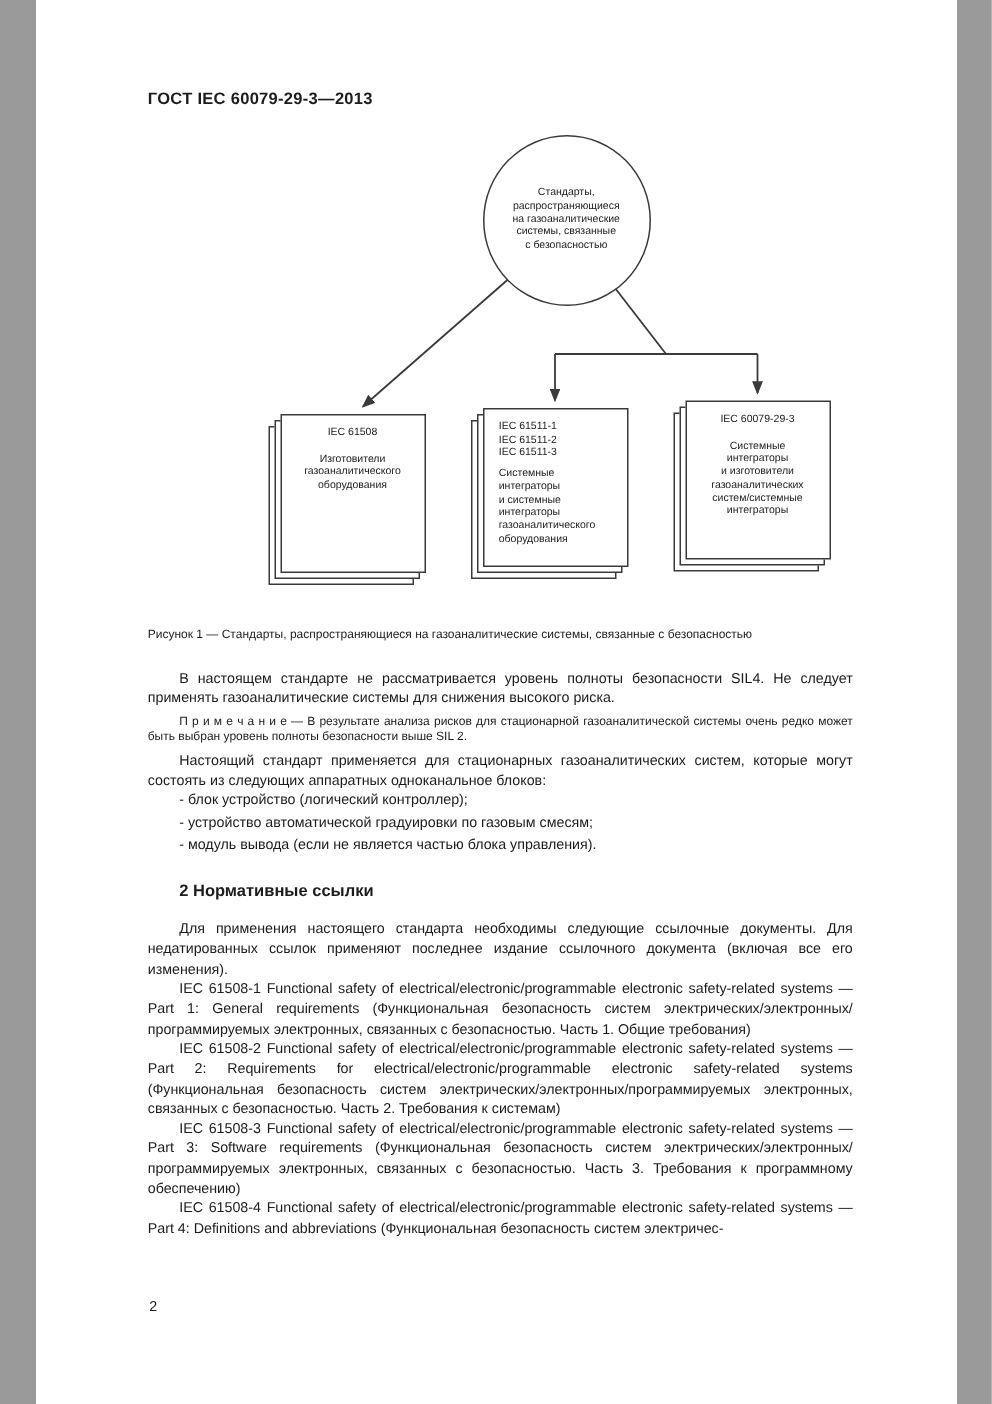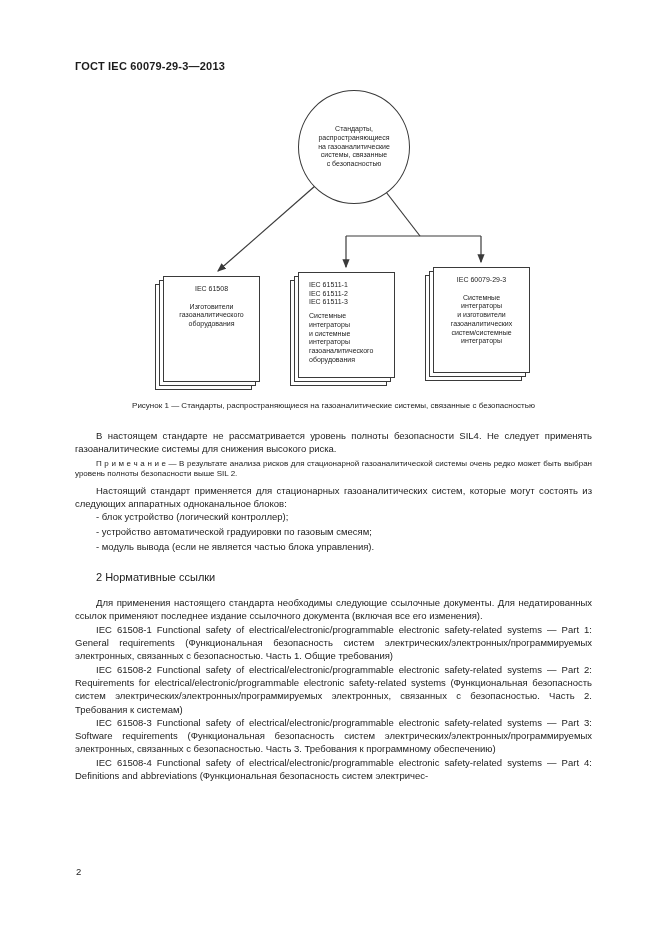--- a/index.html
+++ b/index.html
@@ -1,16 +1,16 @@
 <!DOCTYPE html>
 <html><head>
 <meta charset="utf-8">
 <style>
   html,body{margin:0;padding:0;background:#9a9a9a;}
-  .page{position:relative;width:661px;height:936px;background:#ffffff;margin:0 auto;
+  .page{position:relative;width:614px;height:936px;background:#ffffff;margin:0 auto;
         box-sizing:border-box;padding:60px 69px 0 75px;
         font-family:"Liberation Sans",sans-serif;color:#1c1c1c;}
   .header{font-size:11px;font-weight:bold;letter-spacing:.2px;}
   .figure{position:relative;height:306px;margin-top:14px;}
   .arrows{position:absolute;left:0;top:0;z-index:1;}
   .circle{position:absolute;left:223px;top:4px;width:110px;height:112px;border:1px solid #3a3a3a;
           border-radius:50%;display:flex;align-items:center;justify-content:center;
           text-align:center;background:#fff;z-index:2;}
   .circle-text{font-size:7px;line-height:8.8px;}
   .pre{white-space:pre-line;}
@@ -20,25 +20,25 @@
   .stackbox::before{left:-8px;top:8px;}
   .stackbox::after{left:-4px;top:4px;}
   .sheet{position:absolute;inset:0;background:#fff;border:1px solid #3a3a3a;box-sizing:border-box;
          z-index:2;padding:8px 3px 4px;font-size:7px;line-height:8.7px;text-align:center;}
   .sheet.left{text-align:left;padding-left:10px;}
   .box-title{margin-bottom:9px;}
   .sheet.left .box-title{margin-bottom:5px;}
   .box1{left:88px;top:190px;}
   .box2{left:223px;top:186px;}
   .box3{left:358px;top:181px;}
-  .caption{font-size:8px;text-align:center;margin:9px 0 19px;}
+  .caption{font-size:8px;text-align:left;margin:26px 0 19px;}
   p.body{font-size:9.5px;line-height:13.3px;text-align:justify;margin:0;text-indent:21px;}
   p.note{font-size:8px;line-height:10.6px;text-align:justify;margin:3px 0 4px;text-indent:21px;}
   .list p{font-size:9.5px;line-height:14.6px;margin:0;padding-left:21px;}
-  h2.section{font-size:11px;margin:17px 0 13px;padding-left:21px;font-weight:normal;}
+  h2.section{font-size:11px;margin:17px 0 13px;padding-left:21px;font-weight:bold;}
   .page-number{position:absolute;left:76px;top:866px;font-size:9.5px;}
 </style>
 </head>
 <body>
 
 <div class="page">
 
   <div class="header">ГОСТ IEC 60079-29-3—2013</div>
 
   <div class="figure">

